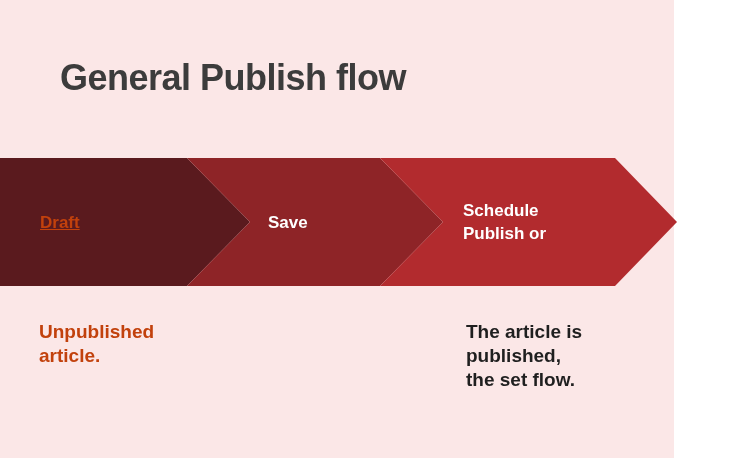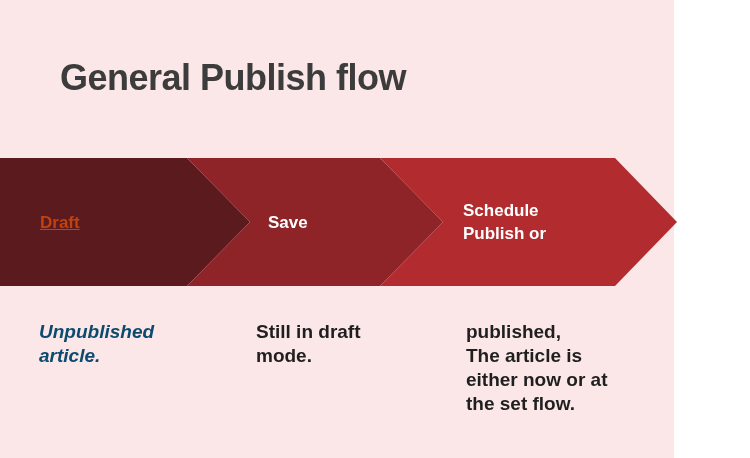--- a/index.html
+++ b/index.html
@@ -73,30 +73,25 @@
 
   <div class="step-label step-label-draft" style="color: #c2410c; text-decoration: underline;">Draft</div>
 
   <div class="step-label step-label-save" style="color: rgb(255, 255, 255);">Save</div>
 
   <div class="step-label step-label-publish" style="color: rgb(255, 255, 255);">
     <div>Schedule</div>
     <div>Publish or</div>
   </div>
 
-  <div class="desc desc-1" style="color: #0c4a6e; font-style: italic;">
+  <div class="desc desc-1" style="color: #c2410c;">
     <div>Unpublished</div>
     <div>article.</div>
   </div>
 
-  <div class="desc desc-2" style="color: rgb(31, 31, 31);">
-    <div>Still in draft</div>
-    <div>mode.</div>
-  </div>
 
   <div class="desc desc-3" style="color: rgb(31, 31, 31);">
+    <div>The article is</div>
     <div>published,</div>
-    <div>The article is</div>
-    <div>either now or at</div>
     <div>the set flow.</div>
   </div>
 
 </div>
 
 </body></html>

